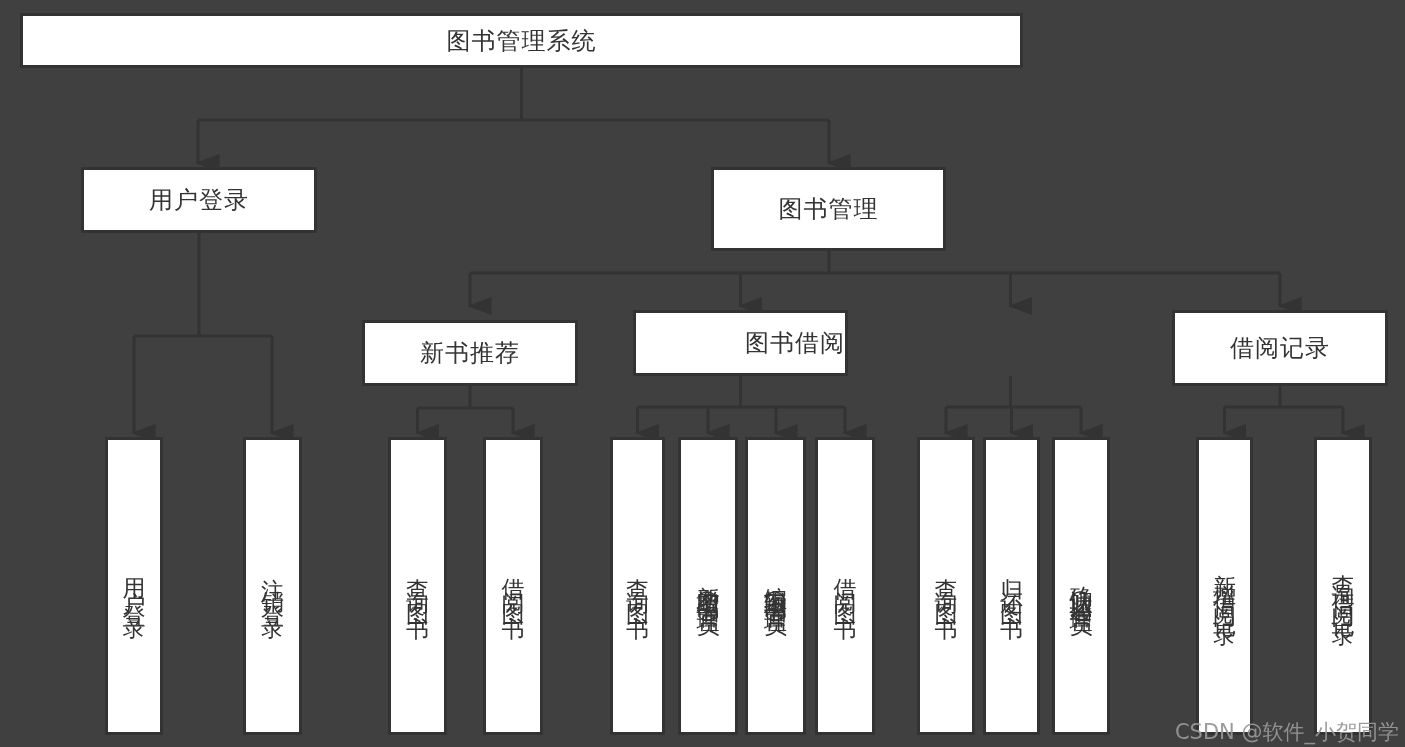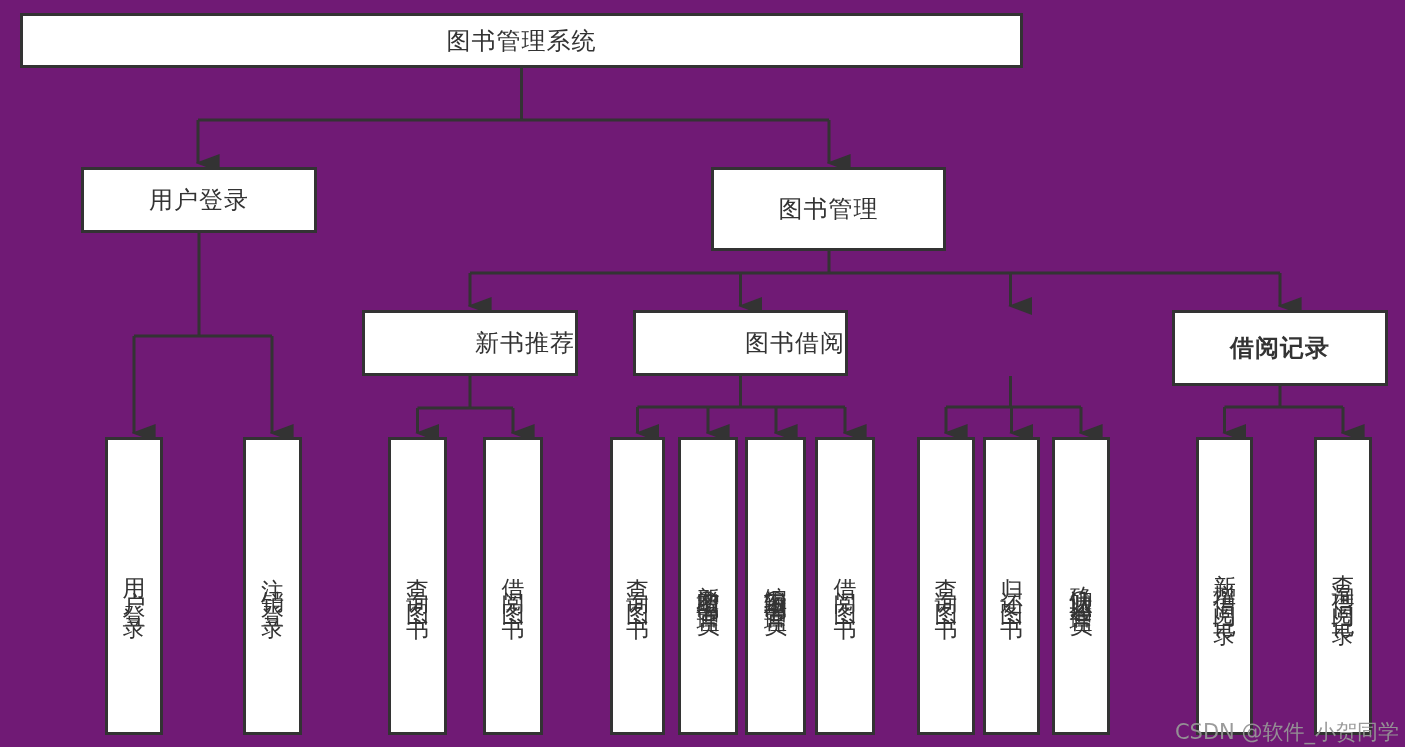--- a/index.html
+++ b/index.html
@@ -5,21 +5,21 @@
   html, body {
     margin: 0;
     padding: 0;
     background: #ffffff;
     font-family: "DejaVu Sans", sans-serif;
   }
   .canvas {
     position: relative;
     width: 1405px;
     height: 747px;
-    background: #701a75;
+    background: #404040;
     overflow: hidden;
   }
   .wires {
     position: absolute;
     left: 0;
     top: 0;
     z-index: 1;
   }
   .node {
     position: absolute;
@@ -117,27 +117,27 @@
     <span>图书管理系统</span>
   </div>
 
   <div class="node hnode" style="left:81px; top:167px; width:236px; height:66px;">
     <span>用户登录</span>
   </div>
   <div class="node hnode" style="left:711px; top:167px; width:235px; height:84px;">
     <span>图书管理</span>
   </div>
 
-  <div class="node hnode" style="left:362px; top:310px; width:216px; height:66px;justify-content:flex-end;">
+  <div class="node hnode" style="left:362px; top:320px; width:216px; height:66px;">
     <span>新书推荐</span>
   </div>
   <div class="node hnode" style="left:633px; top:310px; width:215px; height:66px;justify-content:flex-end;">
     <span>图书借阅</span>
   </div>
-  <div class="node hnode" style="left:1172px; top:310px; width:216px; height:76px;font-weight:bold;">
+  <div class="node hnode" style="left:1172px; top:310px; width:216px; height:76px;">
     <span>借阅记录</span>
   </div>
 
   <div class="node vnode ls-lg" style="left:105px; top:437px; width:58px; height:298px;">
     <span>用户登录</span>
   </div>
   <div class="node vnode ls-lg" style="left:243px; top:437px; width:59px; height:298px;">
     <span>注销登录</span>
   </div>
 

